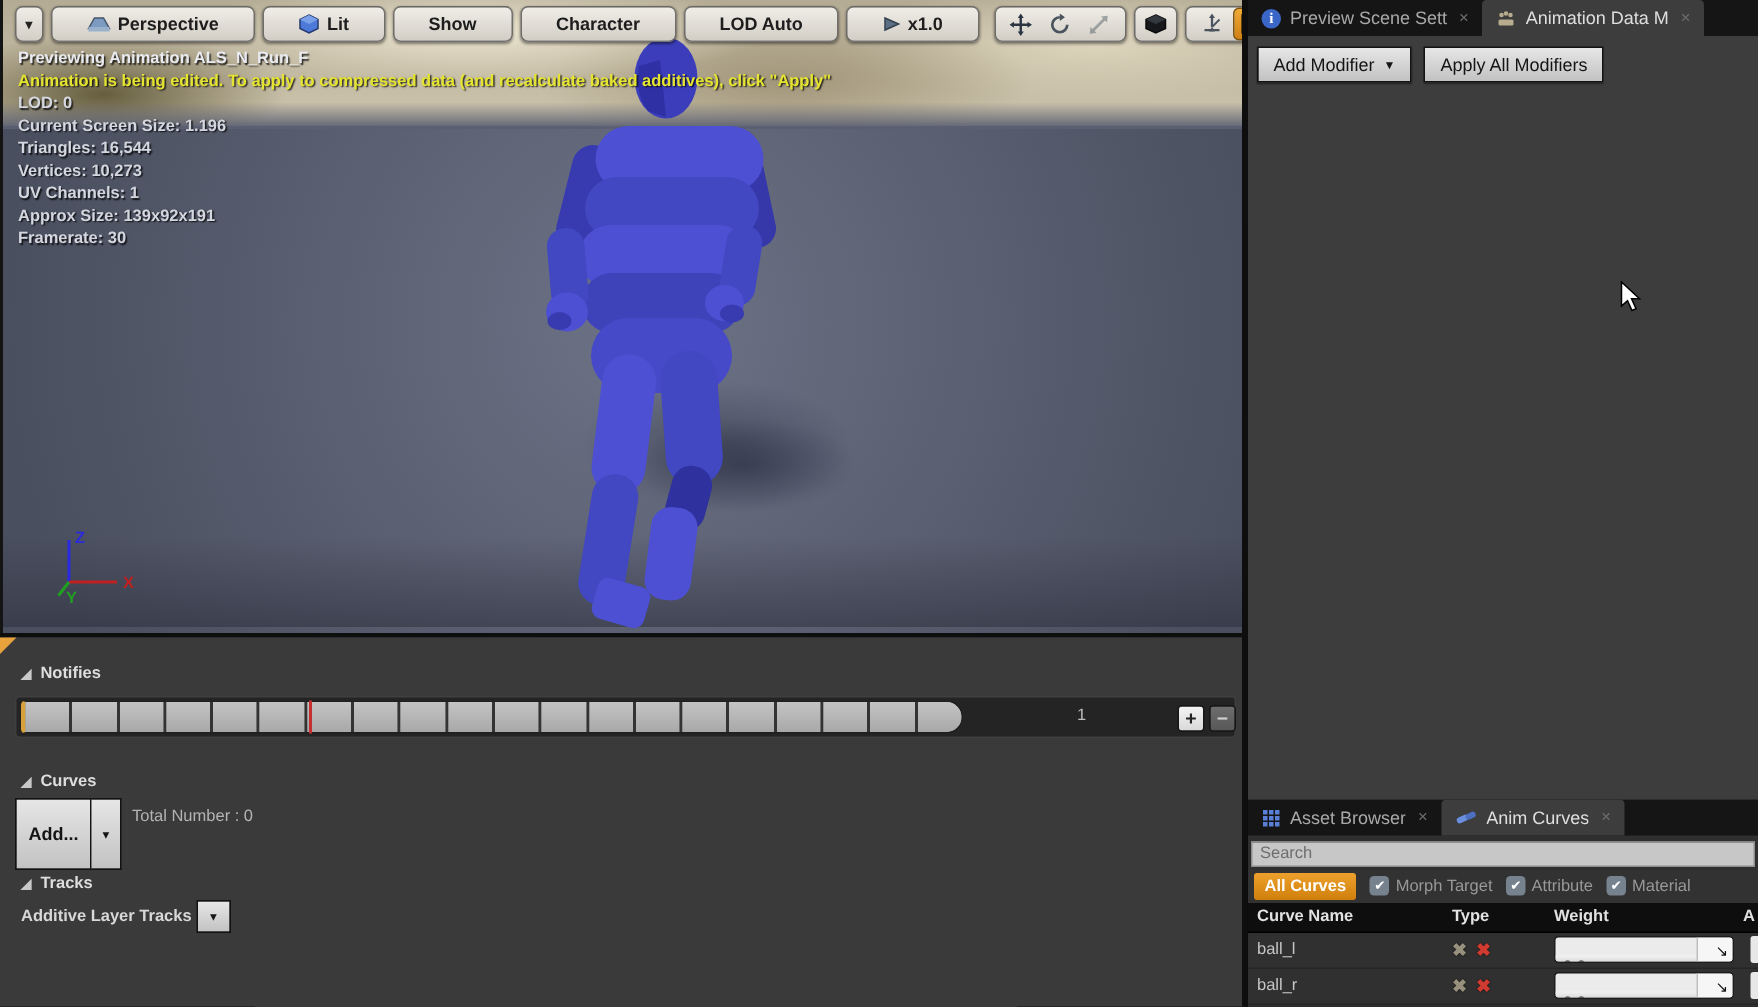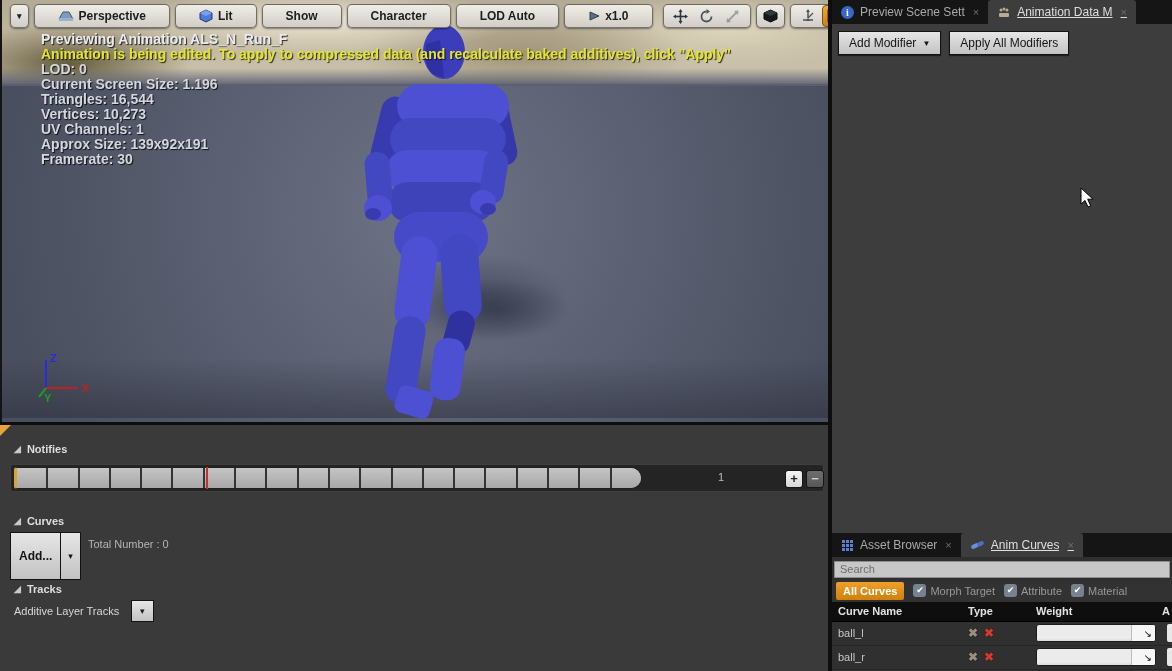--- a/index.html
+++ b/index.html
@@ -40,37 +40,37 @@
     border-radius:5px; box-shadow:0 1px 2px rgba(0,0,0,.45); }
   .tseg { display:flex; align-items:center; justify-content:center; width:24px; height:22px; border-radius:4px; }
   .tseg.orange { background:linear-gradient(#f0a936,#cf8013); border:1px solid #7e5510; }
   .snapval { display:flex; flex-direction:column; align-items:center; line-height:11px;
     font-size:12px; font-weight:bold; color:#1d1d1d; padding:0 4px; }
   .snapval .caret { font-size:7px; line-height:6px; color:#333; }
   .caret-only { font-size:9px; color:#222; }
   .muted { opacity:.45; }
 
   
-  #vp-overlay { position:absolute; left:10px; top:32px; font-size:14px; line-height:15px;
-    color:#d4d7df; text-shadow:1px 1px 1px rgba(0,0,0,.8); font-weight:bold;margin-left:29px; }
+  #vp-overlay { position:absolute; left:10px; top:32px; font-size:11px; line-height:15px;
+    color:#d4d7df; text-shadow:1px 1px 1px rgba(0,0,0,.8); font-weight:bold; }
   #vp-overlay .l1 { color:#e9ebf1; }
   #vp-overlay .warn { color:#e5e531;text-align:right; }
 
   
   #gizmo { position:absolute; left:28px; top:350px; }
 
   
   #cursor { position:absolute; left:1080px; top:187px; z-index:50; }
 
   
   #right { position:absolute; left:832px; top:0; width:340px; height:671px; background:#3d3d3d; }
   .tabbar { height:24px; background:#151515; display:flex; align-items:flex-end; }
   .tab { height:24px; display:flex; align-items:center; gap:6px; padding:0 9px;
     font-size:12px; color:#a9a9a9; max-width:170px; overflow:hidden; white-space:nowrap; }
-  .tab.active { background:#3d3d3d; color:#dfdfdf; border-radius:3px 3px 0 0;text-decoration:underline; }
+  .tab.active { background:#3d3d3d; color:#dfdfdf; border-radius:3px 3px 0 0; }
   .tab .x { color:#6f6f6f; font-size:11px; margin-left:2px; }
   .tab .lbl { overflow:hidden; text-overflow:clip; }
   .info-ic { width:13px; height:13px; border-radius:50%; background:#3a66c8; color:#fff;
     font-size:10px; font-weight:bold; font-family:"Liberation Serif",serif; text-align:center; line-height:13px; flex:none; }
 
   #dock-top { position:absolute; left:0; top:0; width:100%; height:531px; background:#3d3d3d; }
   #modifier-btns { display:flex; gap:8px; padding:7px 6px;align-items:flex-end; }
   .uebtn { background:linear-gradient(#e6e6e6,#c2c2c2); border:1px solid #131313;
     color:#141414; font-size:12px; padding:4px 10px; display:flex; align-items:center; gap:6px;
     box-shadow:0 1px 1px rgba(0,0,0,.5); }
@@ -126,21 +126,21 @@
     border:1px solid #161616; }
   #add-track-btn { left:774px; background:linear-gradient(#f4f4f4,#d8d8d8); color:#222; }
   #remove-track-btn { left:795px; background:linear-gradient(#6e6e6e,#575757); color:#cfcfcf; }
 
   #curves-add { position:absolute; left:10px; top:107px; display:flex; }
   #curves-add .main { background:linear-gradient(#e6e6e6,#c2c2c2); border:1px solid #131313;
     color:#141414; font-size:12px; font-weight:bold; padding:16px 8px; }
   .dd-btn { background:linear-gradient(#e6e6e6,#c2c2c2); border:1px solid #131313;
     border-left:none; color:#141414; font-size:9px; padding:4px 7px; display:flex; align-items:center; }
   #total-number { position:absolute; left:88px; top:113px; font-size:11px; color:#b4b4b4; }
-  #additive-label { position:absolute; left:14px; top:180px; font-size:11px; font-weight:normal; color:#d8d8d8; }
+  #additive-label { position:absolute; left:14px; top:180px; font-size:11px; font-weight:bold; color:#d8d8d8; }
   #additive-dd { position:absolute; left:131px; top:175px; }
 
   
   #vdiv { position:absolute; left:828px; top:0; width:4px; height:671px; background:#0e0e0e; }
   #hdiv-left { position:absolute; left:0; top:422px; width:830px; height:3px; background:#0e0e0e; }
 
   svg { display:block; }
 </style>
 </head>
 <body>

